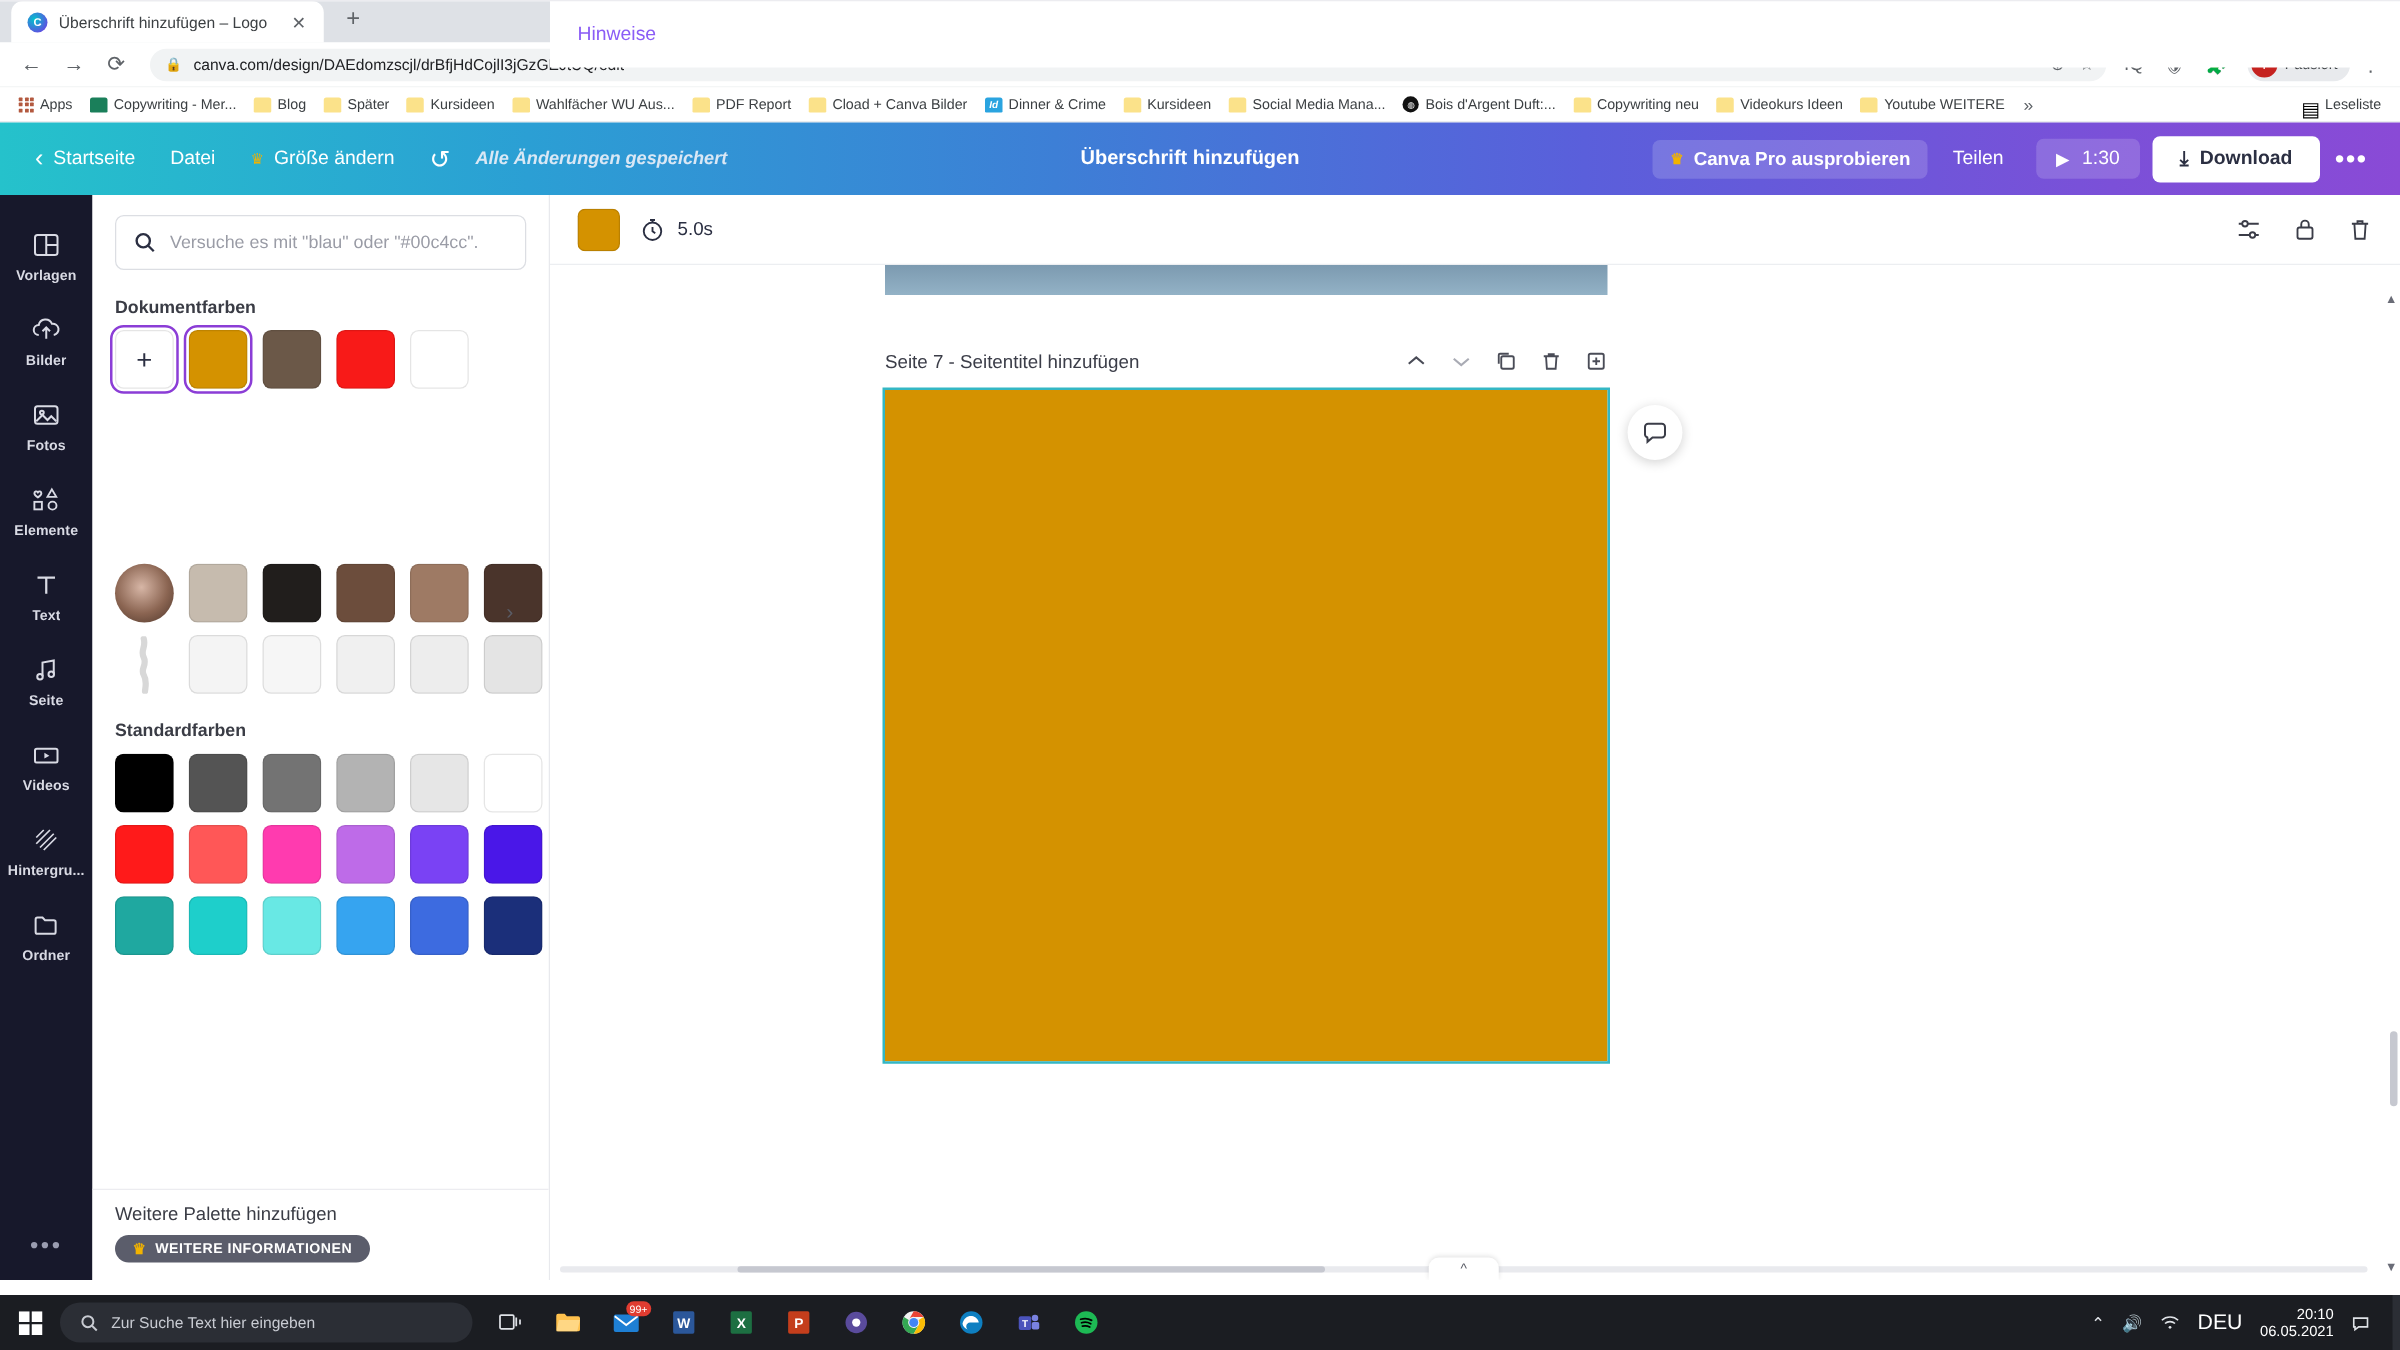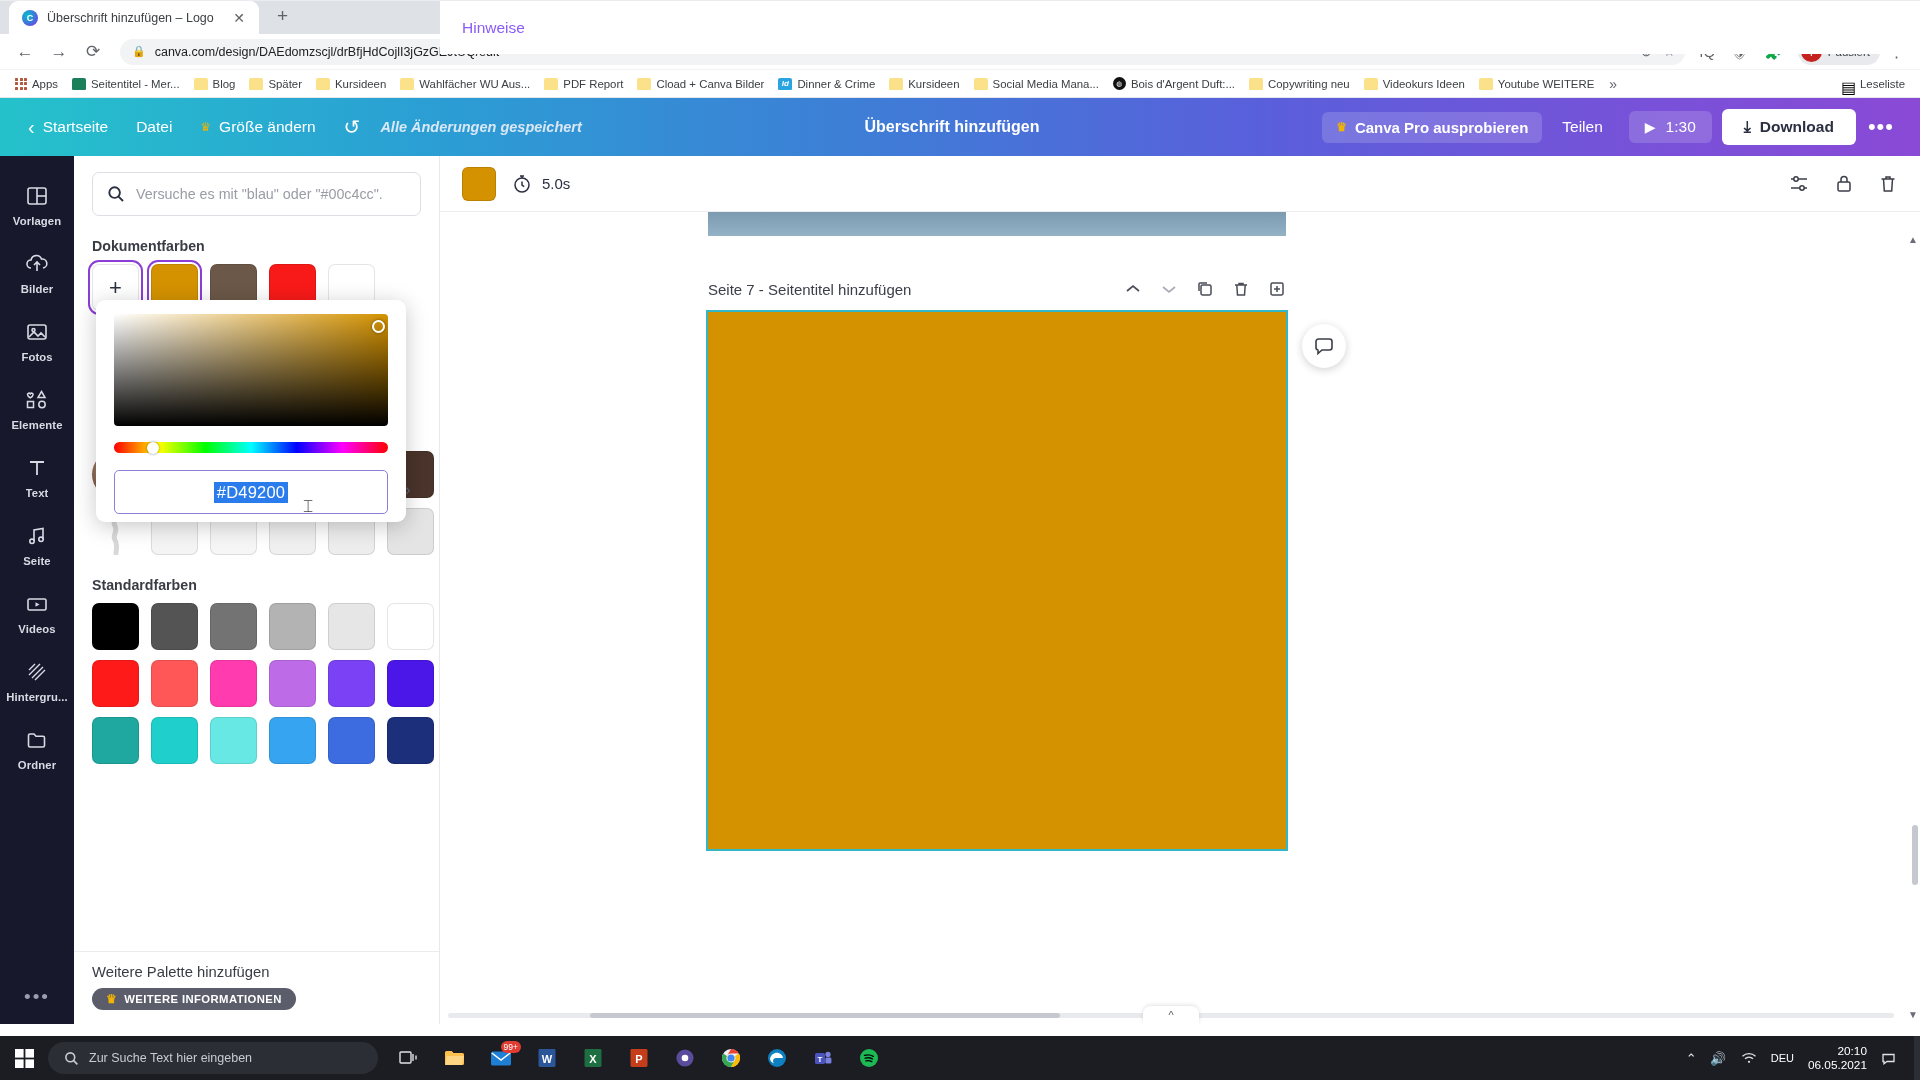--- a/index.html
+++ b/index.html
@@ -314,21 +314,21 @@
     width:46px; height:44px; display:flex; align-items:center; justify-content:center;
     position:relative;
   }
   .tb-badge {
     position:absolute; top:5px; right:3px; background:#e03c31; color:#fff;
     font-size:8.5px; border-radius:7px; padding:0 3px; line-height:12px; height:12px;
   }
   .tray { margin-left:auto; display:flex; align-items:center; gap:14px; padding-right:10px;}
   .tray-ico { font-size:13px; color:#dfe2e7;}
   .clock { font-size:11.8px; line-height:14px; text-align:right; color:#fff;}
-  .lang { font-size:11px; color:#fff; }
+  .lang { font-size:17px; color:#fff; }
   .tb-showdesk { width:6px; height:44px; background:#2b2e35; margin-left:8px;}
 
   svg { display:block; }
 </style>
 </head>
 <body>
 
 <div id="root">
 
 <div class="browser-tabstrip">
@@ -380,21 +380,21 @@
           <i></i>
           <i></i>
           <i></i>
           <i></i>
           <i></i>
     </span>
     <span class="bm-label">Apps</span>
   </div>
   <div class="bm">
     <span class="bm-ico img"></span>
-    <span class="bm-label">Seitentitel - Mer...</span>
+    <span class="bm-label">Copywriting - Mer...</span>
   </div>
   <div class="bm">
     <span class="bm-ico"></span>
     <span class="bm-label">Blog</span>
   </div>
   <div class="bm">
     <span class="bm-ico"></span>
     <span class="bm-label">Später</span>
   </div>
   <div class="bm">
@@ -641,32 +641,20 @@
 
   <div class="panel-bottom">
     <div class="panel-bottom-title">Weitere Palette hinzufügen</div>
     <div class="pill-pro">
       <span class="crown">♛</span>
       <span>WEITERE INFORMATIONEN</span>
     </div>
   </div>
 </div>
 
-<div class="picker">
-  <div class="sv-area">
-    <div class="sv-handle"></div>
-  </div>
-  <div class="hue-bar">
-    <div class="hue-handle"></div>
-  </div>
-  <div class="hex-box">
-    <span class="hex-val">#D49200</span>
-    <span class="caret-ibeam">⌶</span>
-  </div>
-</div>
 <div class="picker-arrow" style="position:absolute; left:405px; top:480px;">›</div>
 
 <div class="editor">
 
   <div class="ctx-bar">
     <div class="ctx-color" style="background:#D49200;"></div>
     <div class="ctx-timer">
       <span>
         <svg width="20" height="20" viewBox="0 0 20 20" fill="none" stroke="#2b2f42" stroke-width="1.5">
           <circle cx="10" cy="11" r="7"></circle>

